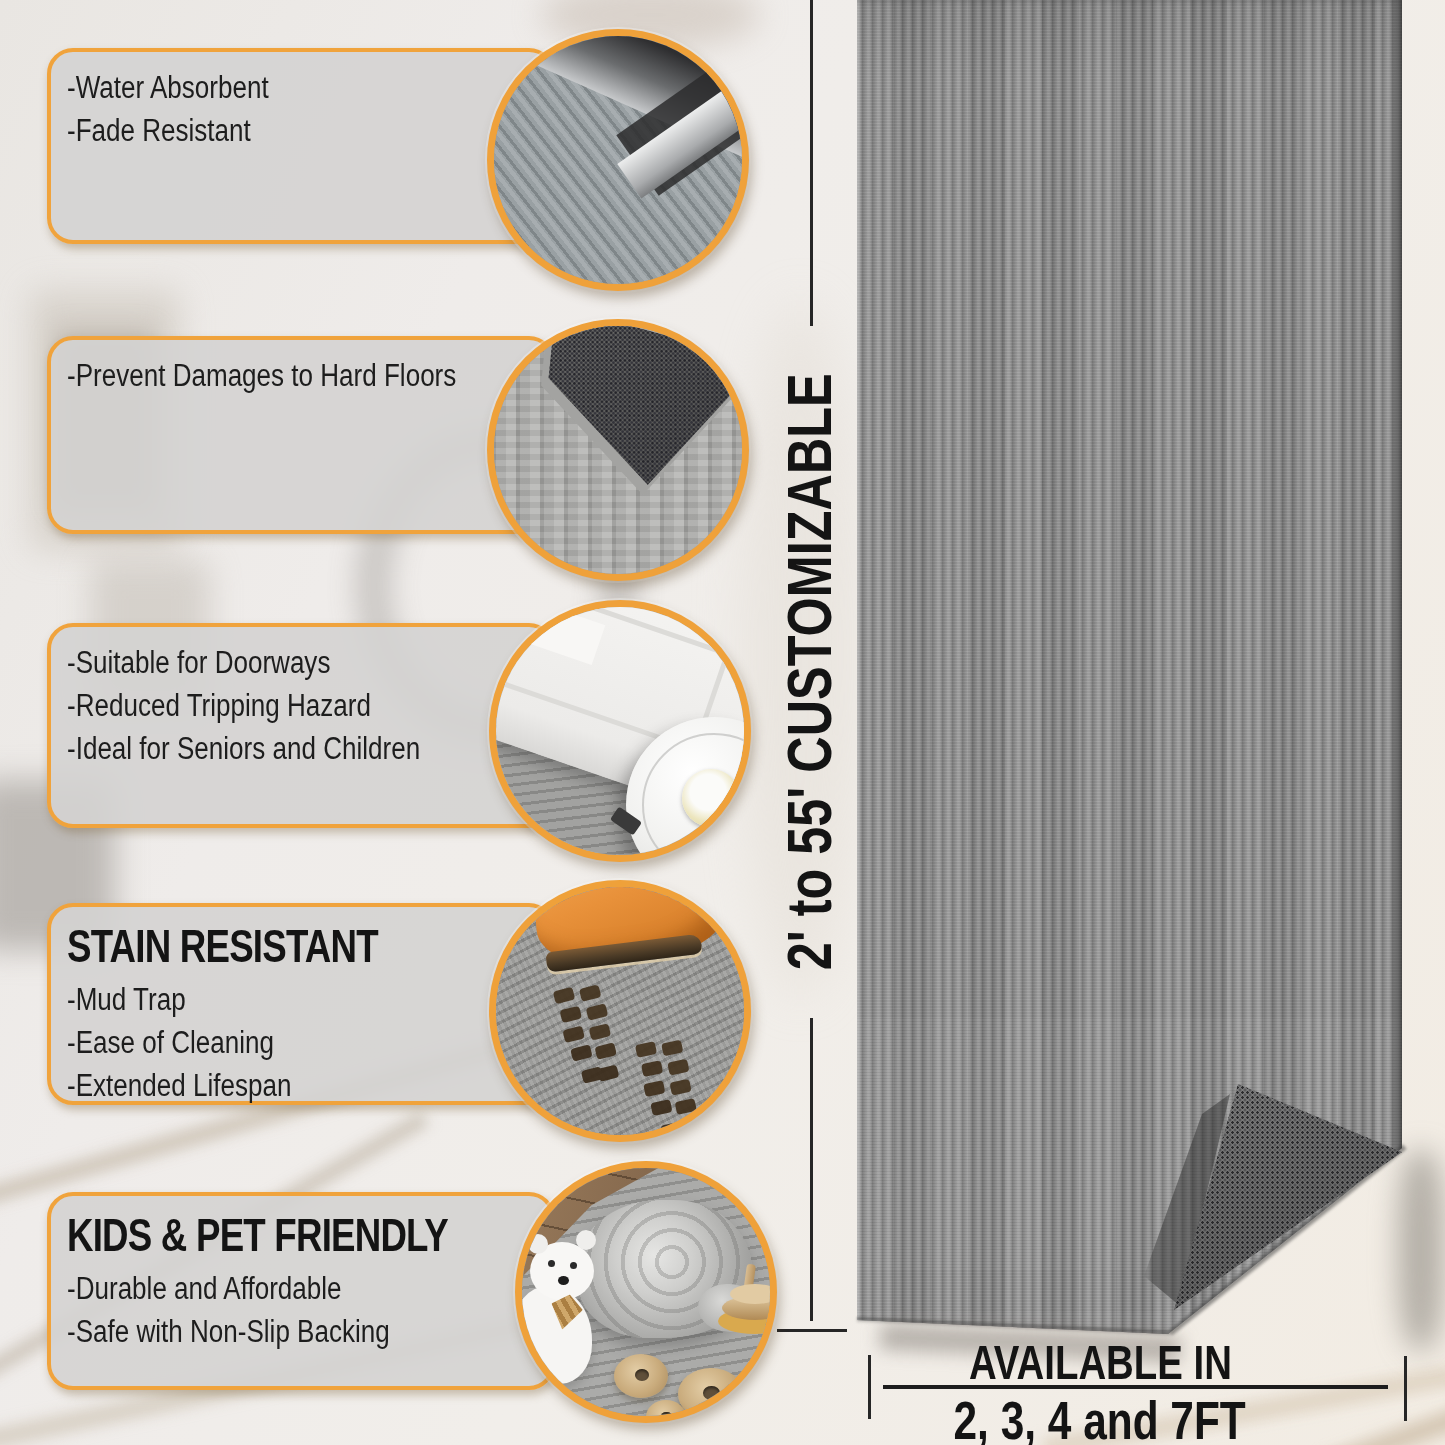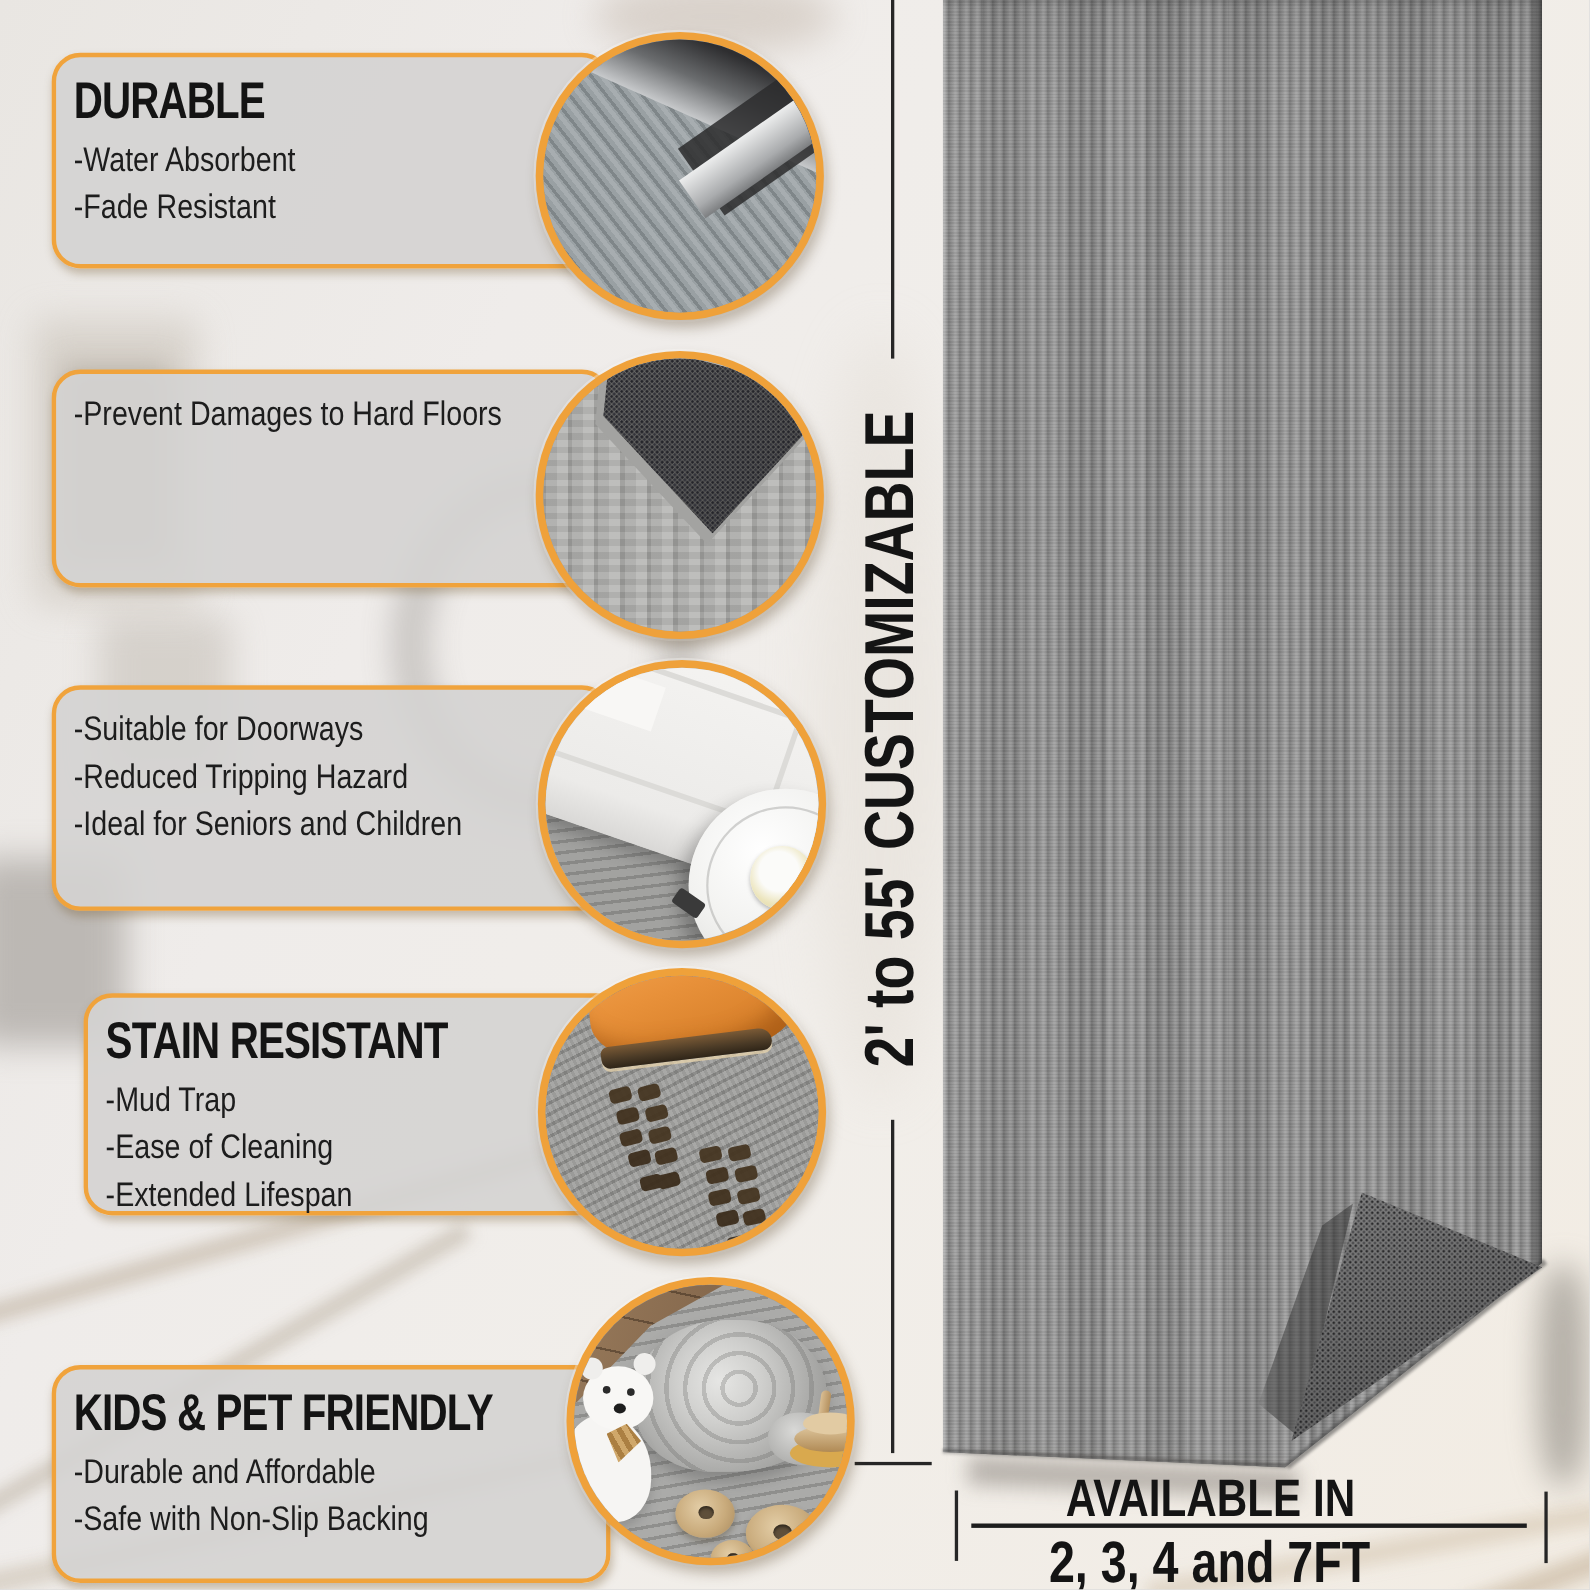--- a/index.html
+++ b/index.html
@@ -206,21 +206,20 @@
   <div class="dim" style="left:1404px;top:1356px;width:3px;height:65px;"></div>
   <div class="hr-avail" style="left:883px;top:1385px;width:505px;height:4px;"></div>
   <div class="avail l1">
     <span>AVAILABLE IN</span>
   </div>
   <div class="avail l2">
     <span>2, 3, 4 and 7FT</span>
   </div>
 
   <div class="fbox" style="top:48px;height:196px;">
-    <h2 class="ftitle"><span>DURABLE</span></h2>
     <p class="fb"><span>-Water Absorbent</span></p>
     <p class="fb"><span>-Fade Resistant</span></p>
   </div>
   <div class="pcircle" style="left:487px;top:29px;">
     <div class="part">
       <div class="a1-ribs"></div>
       <div class="a1-dark"></div>
       <div class="a1-beam1"></div>
       <div class="a1-dark2"></div>
       <div class="a1-beam2"></div>
@@ -251,42 +250,42 @@
       <div class="a3-door">
         <div class="a3-panel" style="position:absolute;"></div>
       </div>
       <div class="a3-jamb"></div>
       <div class="a3-robot"></div>
       <div class="a3-btn"></div>
       <div class="a3-notch"></div>
     </div>
   </div>
 
-  <div class="fbox" style="top:903px;height:202px;margin-left:29px;">
+  <div class="fbox" style="top:903px;height:202px;">
     <h2 class="ftitle"><span>STAIN RESISTANT</span></h2>
     <p class="fb"><span>-Mud Trap</span></p>
     <p class="fb"><span>-Ease of Cleaning</span></p>
     <p class="fb"><span>-Extended Lifespan</span></p>
   </div>
   <div class="pcircle" style="left:489px;top:880px;">
     <div class="part">
       <div class="a4-mat"></div>
       <div class="a4-grain"></div>
       <div class="a4-print a4-p1">
           <i></i>
         </div>
       <div class="a4-print a4-p2">
           <i></i>
         </div>
       <div class="a4-boot"></div>
       <div class="a4-sole"></div>
     </div>
   </div>
 
-  <div class="fbox" style="top:1241px;height:198px;">
+  <div class="fbox" style="top:1192px;height:198px;">
     <h2 class="ftitle"><span>KIDS &amp; PET FRIENDLY</span></h2>
     <p class="fb"><span>-Durable and Affordable</span></p>
     <p class="fb"><span>-Safe with Non-Slip Backing</span></p>
   </div>
   <div class="pcircle" style="left:515px;top:1161px;">
     <div class="part">
       <div class="a5-mat"></div>
       <div class="a5-wood"></div>
       <div class="a5-cat"></div>
       <div class="a5-head"></div>

